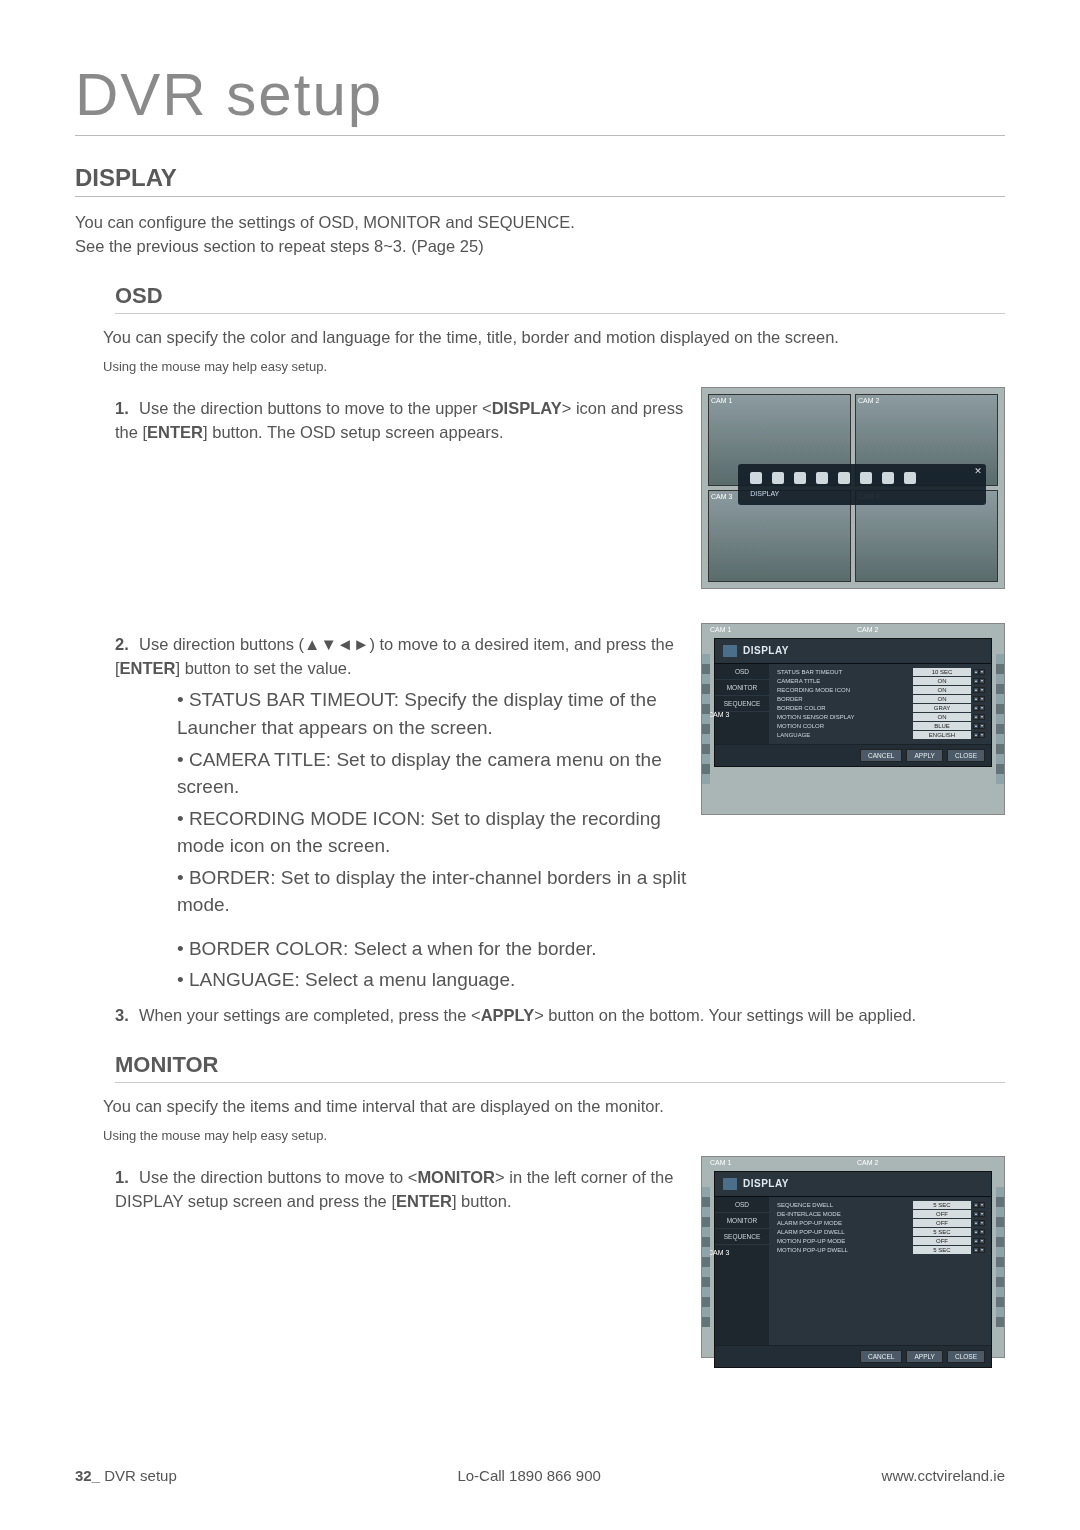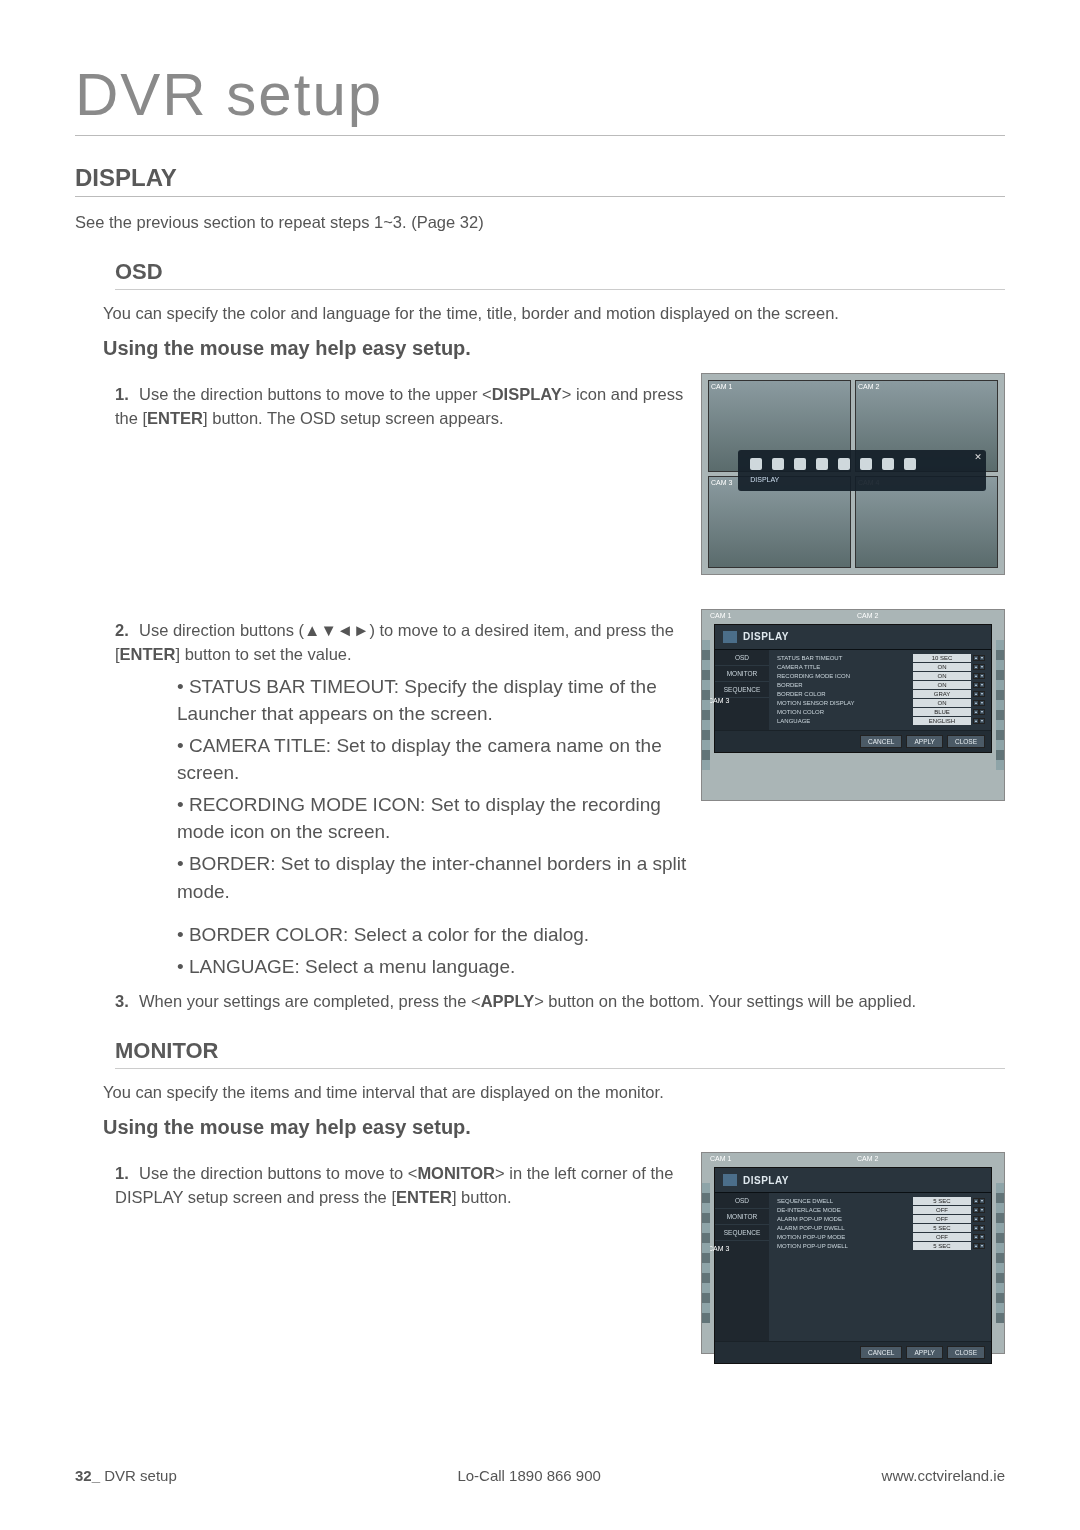--- a/index.html
+++ b/index.html
@@ -3,21 +3,21 @@
 <meta charset="utf-8">
 <style>
   * { box-sizing: border-box; margin: 0; padding: 0; }
   body { background: #ffffff; width: 1080px; height: 1530px; font-family: Arial, Helvetica, sans-serif; color: #4a4a4a; position: relative; }
   .page { padding: 60px 75px 40px 75px; }
   .page-title { font-size: 60px; font-weight: 300; letter-spacing: 2px; color: #8a8a8a; border-bottom: 1px solid #bbb; padding-bottom: 6px; margin-bottom: 28px; font-family: Arial, sans-serif; }
   h2.sec { font-size: 24px; font-weight: bold; color: #595959; border-bottom: 1px solid #bbb; padding-bottom: 4px; margin-bottom: 14px; margin-top: 22px; }
   h3.sub { font-size: 22px; font-weight: bold; color: #595959; border-bottom: 1px solid #ccc; padding-bottom: 4px; margin: 24px 0 12px 40px; }
   .lead { font-size: 16.5px; line-height: 1.45; color: #555; }
   .lead.ind { margin-left: 28px; }
-  .small-note { font-size: 20px; margin-top: 8px; color: #555; font-weight: bold; }
+  .small-note { font-size: 13px; margin-top: 8px; color: #555; }
   ol.steps { list-style: none; margin-top: 10px; }
   ol.steps > li { margin-left: 40px; margin-bottom: 10px; font-size: 16.5px; line-height: 1.45; color: #555; }
   ol.steps > li .n { font-weight: bold; display: inline-block; width: 24px; }
   ul.bul { list-style: none; margin: 6px 0 6px 62px; }
   ul.bul > li { font-size: 19px; line-height: 1.45; color: #555; margin-bottom: 4px; }
   ul.bul > li::before { content: "• "; }
   strong { font-weight: bold; color: #555; }
   .two-col { display: flex; gap: 14px; align-items: flex-start; }
   .two-col .txt { flex: 1; }
   .screenshot1 { width: 304px; height: 202px; background: #aab5b6; border: 1px solid #888; position: relative; flex-shrink: 0; }
@@ -56,21 +56,22 @@
   .footer { position: absolute; bottom: 46px; left: 75px; right: 75px; display: flex; justify-content: space-between; font-size: 15px; color: #555; }
   .footer .pg { font-weight: bold; }
 </style>
 </head>
 <body>
 
 <div class="page">
   <div class="page-title">DVR setup</div>
 
   <h2 class="sec">DISPLAY</h2>
-  <p class="lead">See the previous section to repeat steps 1~3. (Page 32)</p>
+  <p class="lead">You can configure the settings of OSD, MONITOR and SEQUENCE.</p>
+  <p class="lead">See the previous section to repeat steps 8~3. (Page 25)</p>
 
   <h3 class="sub">OSD</h3>
   <p class="lead ind">You can specify the color and language for the time, title, border and motion displayed on the screen.</p>
   <p class="lead ind small-note">Using the mouse may help easy setup.</p>
 
   <div class="two-col" style="margin-top:10px;">
     <div class="txt">
       <ol class="steps">
         <li>
           <span class="n">1.</span><span>Use the direction buttons to move to the upper </span><span>&lt;</span><strong>DISPLAY</strong><span>&gt; icon and press the [</span><strong>ENTER</strong><span>] button. The OSD setup screen appears.</span>
@@ -109,21 +110,21 @@
     </div>
   </div>
 
   <div class="two-col" style="margin-top:34px;">
     <div class="txt">
       <ol class="steps">
         <li>
           <span class="n">2.</span><span>Use direction buttons (▲▼◄►) to move to a desired item, and press the [</span><strong>ENTER</strong><span>] button to set the value.</span>
           <ul class="bul">
             <li>STATUS BAR TIMEOUT: Specify the display time of the Launcher that appears on the screen.</li>
-            <li>CAMERA TITLE: Set to display the camera name on the screen.</li>
+            <li>CAMERA TITLE: Set to display the camera menu on the screen.</li>
             <li>RECORDING MODE ICON: Set to display the recording mode icon on the screen.</li>
             <li>BORDER: Set to display the inter-channel borders in a split mode.</li>
           </ul>
         </li>
       </ol>
     </div>
     <div class="screenshot-dialog" style="height:192px;">
       <span class="ss-cam tl">CAM 1</span>
       <span class="ss-cam tr">CAM 2</span>
       <span class="ss-cam ml">CAM 3</span>
@@ -210,21 +211,21 @@
         <div class="dlg-btns">
           <span>CANCEL</span>
           <span>APPLY</span>
           <span>CLOSE</span>
         </div>
       </div>
     </div>
   </div>
 
   <ul class="bul" style="margin-left:102px;">
-    <li>BORDER COLOR: Select a color for the dialog.</li>
+    <li>BORDER COLOR: Select a when for the border.</li>
     <li>LANGUAGE: Select a menu language.</li>
   </ul>
 
   <ol class="steps">
     <li>
       <span class="n">3.</span><span>When your settings are completed, press the &lt;</span><strong>APPLY</strong><span>&gt; button on the bottom. Your settings will be applied.</span>
     </li>
   </ol>
 
   <h3 class="sub">MONITOR</h3>

